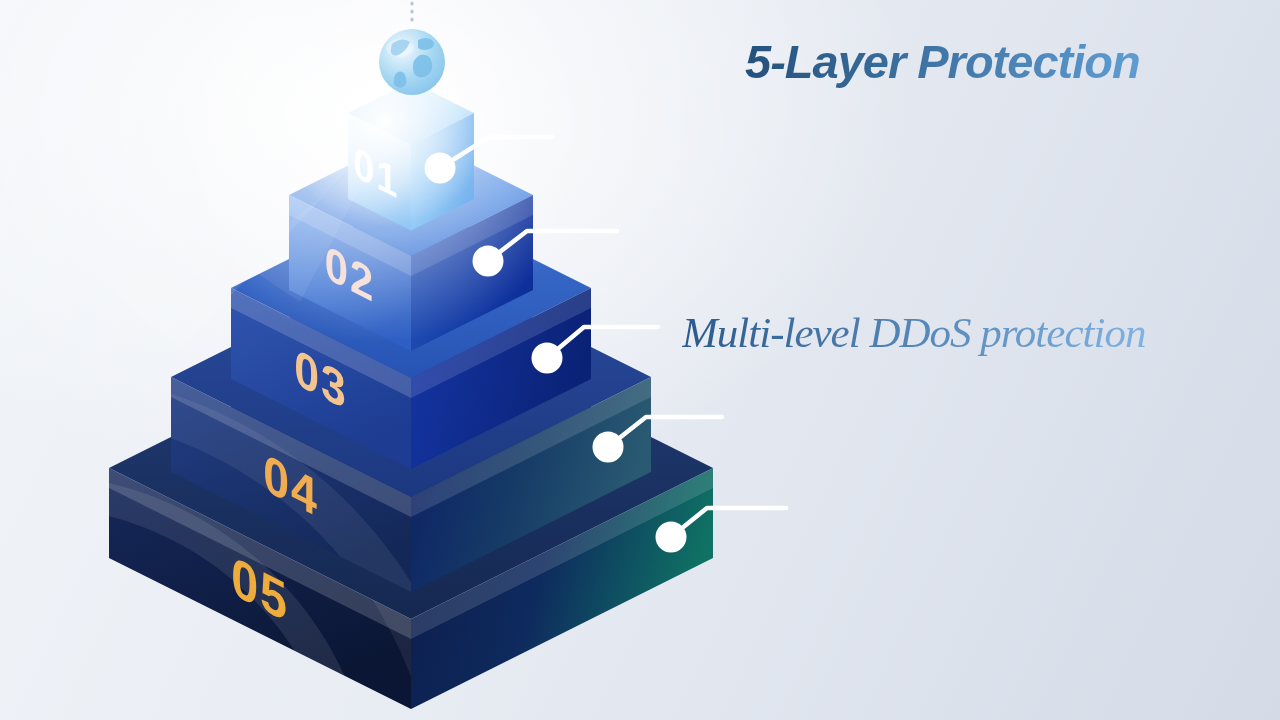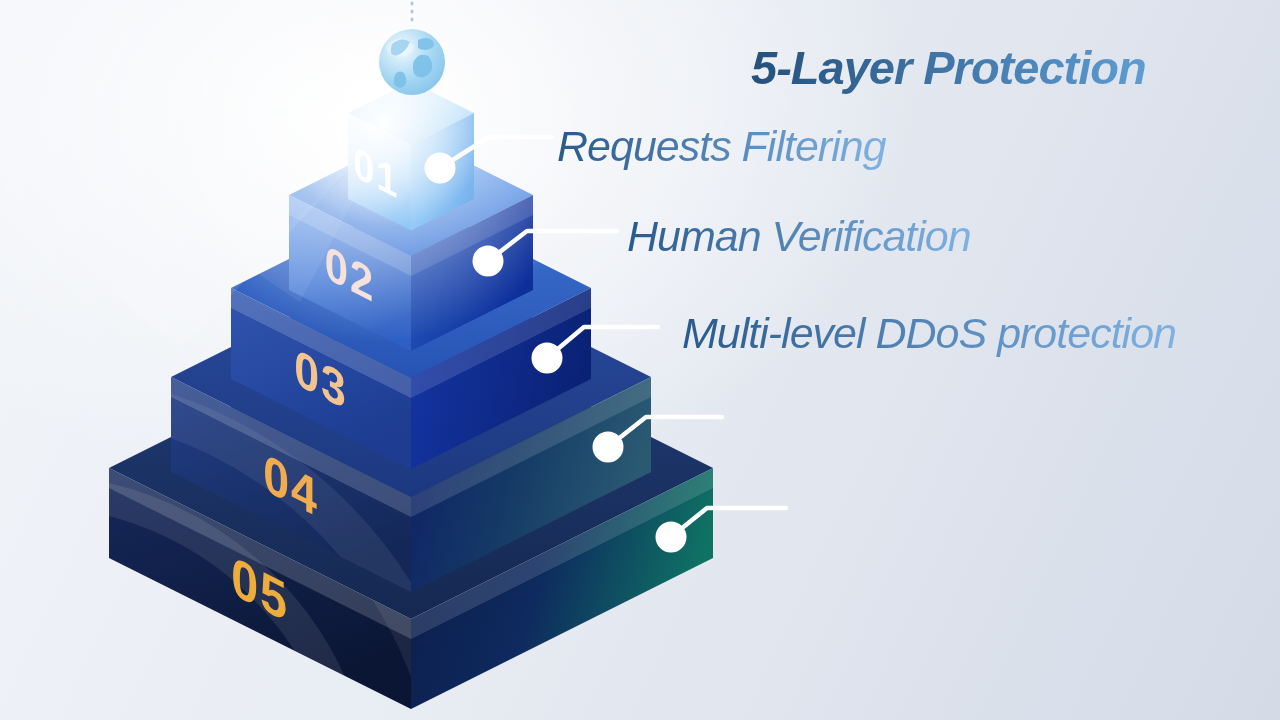--- a/index.html
+++ b/index.html
@@ -5,21 +5,21 @@
   html,body{margin:0;padding:0;}
   .stage{
     position:relative;width:1280px;height:720px;overflow:hidden;
     font-family:"Liberation Sans",sans-serif;
     background:
       radial-gradient(900px 620px at 28% 16%, rgba(255,255,255,0.95), rgba(255,255,255,0) 62%),
       linear-gradient(115deg,#f2f5f9 0%,#e8ecf3 45%,#d4dbe7 100%);
   }
   .stage svg{position:absolute;left:0;top:0;}
   .diagram-title{
-    position:absolute;left:735px;top:22px;margin:16px;
+    position:absolute;left:735px;top:22px;margin:10px;
     font:italic 700 47px/60px "Liberation Sans",sans-serif;
     letter-spacing:-1px;white-space:nowrap;
     -webkit-background-clip:text;background-clip:text;color:transparent;
   }
   .layer-label{
     position:absolute;
     font:italic 400 43px/54px "Liberation Sans",sans-serif;
     letter-spacing:-1px;white-space:nowrap;
     -webkit-background-clip:text;background-clip:text;color:transparent;
   }
@@ -185,16 +185,14 @@
     <circle cx="608" cy="447" r="15.5" fill="#ffffff"></circle>
       </g>
       <g>
     <path d="M 671,537 L 707,508 L 786,508" fill="none" stroke="#ffffff" stroke-width="4.5" stroke-linecap="round" stroke-linejoin="round"></path>
     <circle cx="671" cy="537" r="15.5" fill="#ffffff"></circle>
       </g>
     </svg>
 
   <h1 class="diagram-title title-grad" style="background-image: linear-gradient(90deg, rgb(36, 81, 124), rgb(94, 156, 210));">5-Layer Protection</h1>
 
-  <div class="layer-label grad-text" style="left: 557px; top: 119px; background-image: linear-gradient(90deg, rgb(42, 90, 140), rgb(127, 178, 226));">Requests Filtering</div>
-  <div class="layer-label grad-text" style="left: 627px; top: 209px; background-image: linear-gradient(90deg, rgb(42, 90, 140), rgb(127, 178, 226));">Human Verification</div>
-  <div class="layer-label grad-text" style="left: 682px; top: 306px; background-image: linear-gradient(90deg, rgb(42, 90, 140), rgb(127, 178, 226));">Multi-level DDoS protection</div>
+  <div class="layer-label grad-text" style="left: 682px; top: 306px; background-image: linear-gradient(90deg, rgb(42, 90, 140), rgb(127, 178, 226)); font-family: Liberation Serif, serif;">Multi-level DDoS protection</div>
 </div>
 
 </body></html>

